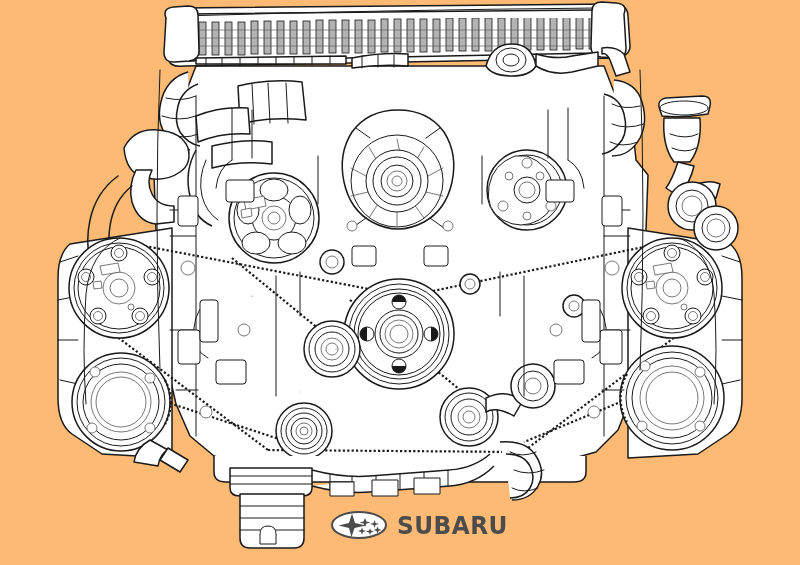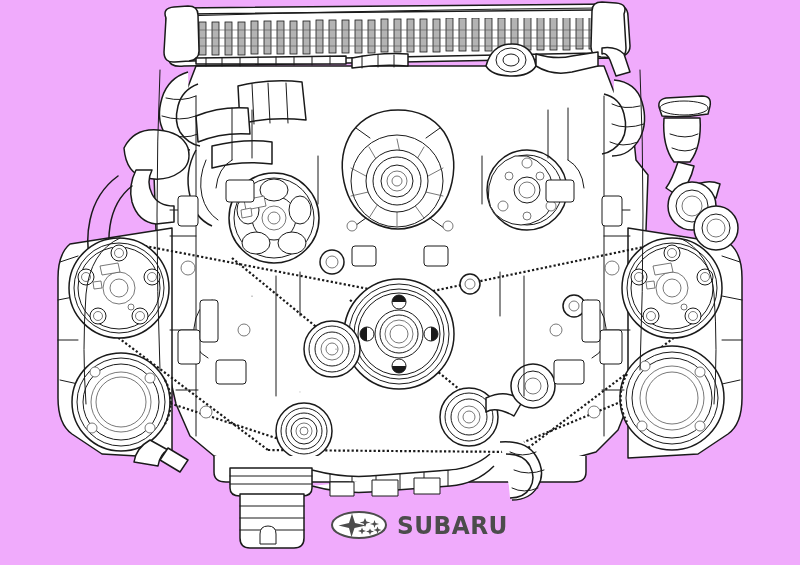--- a/index.html
+++ b/index.html
@@ -1,19 +1,19 @@
 <!DOCTYPE html>
 <html><head>
 <meta charset="utf-8">
 <title>Subaru Engine Line Drawing</title>
 <style>
   html,body{margin:0;padding:0;background:#ffffff;}
   body{width:800px;height:565px;overflow:hidden;
        font-family:"Liberation Sans", sans-serif;}
-  #stage{position:relative;width:800px;height:565px;background:#f0abfc;}
+  #stage{position:relative;width:800px;height:565px;background:#fdba74;}
   #engine-svg{position:absolute;left:0;top:0;width:800px;height:565px;}
   
   #brand-logo{position:absolute;left:330px;top:508px;height:34px;
               display:flex;align-items:center;gap:9px;}
   #brand-mark{width:58px;height:30px;flex:0 0 auto;}
   #brand-word{font-family:"DejaVu Sans", sans-serif;
               font-weight:bold;font-size:25px;letter-spacing:0.5px;
               color:#4c4c4c;line-height:1;
               transform:scaleX(0.93);transform-origin:left center;}
 </style>

